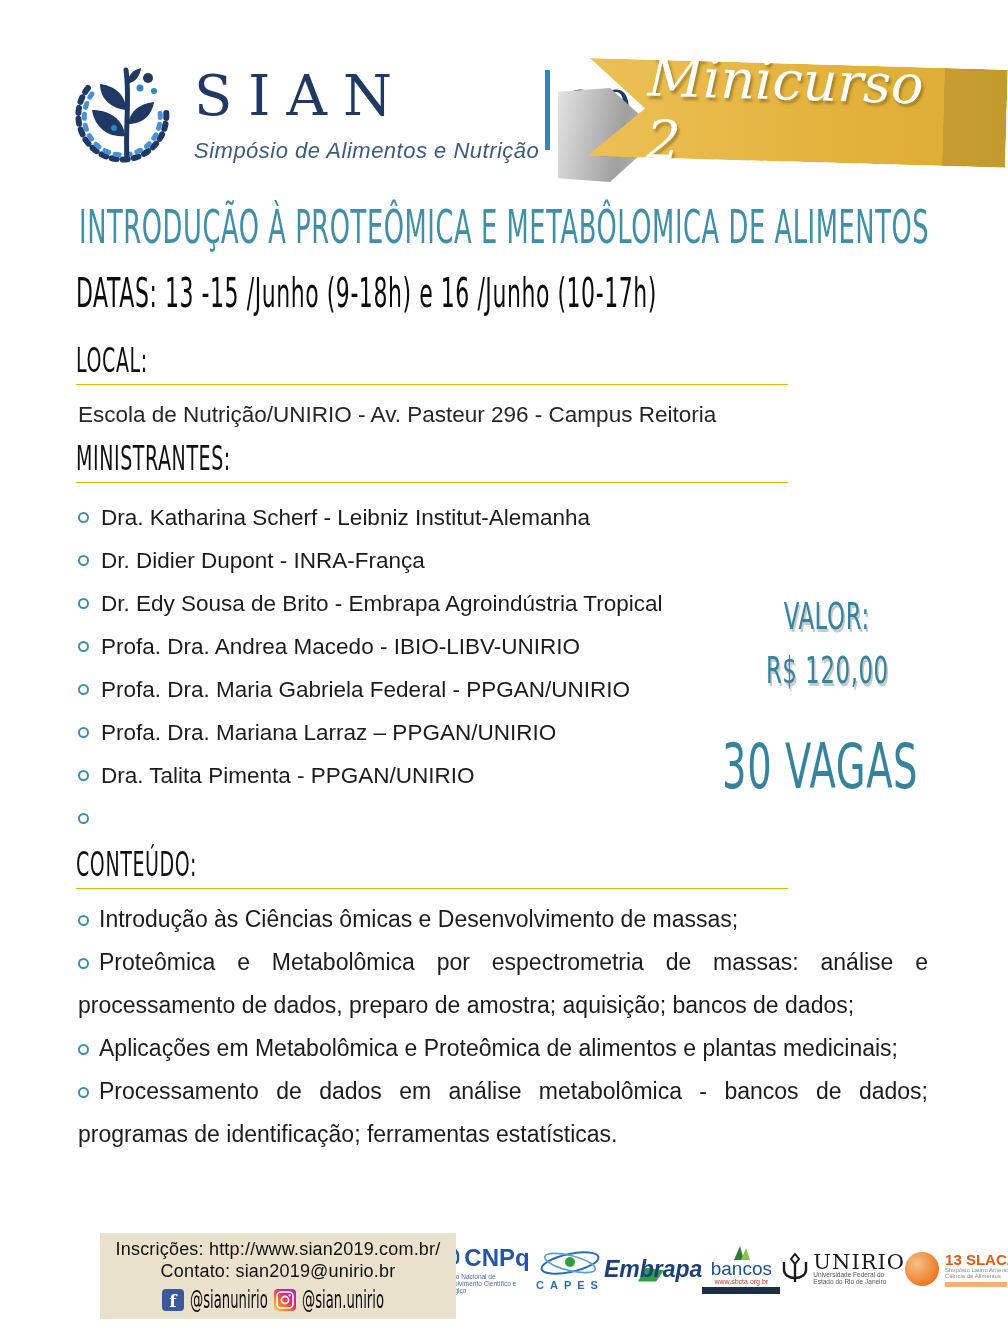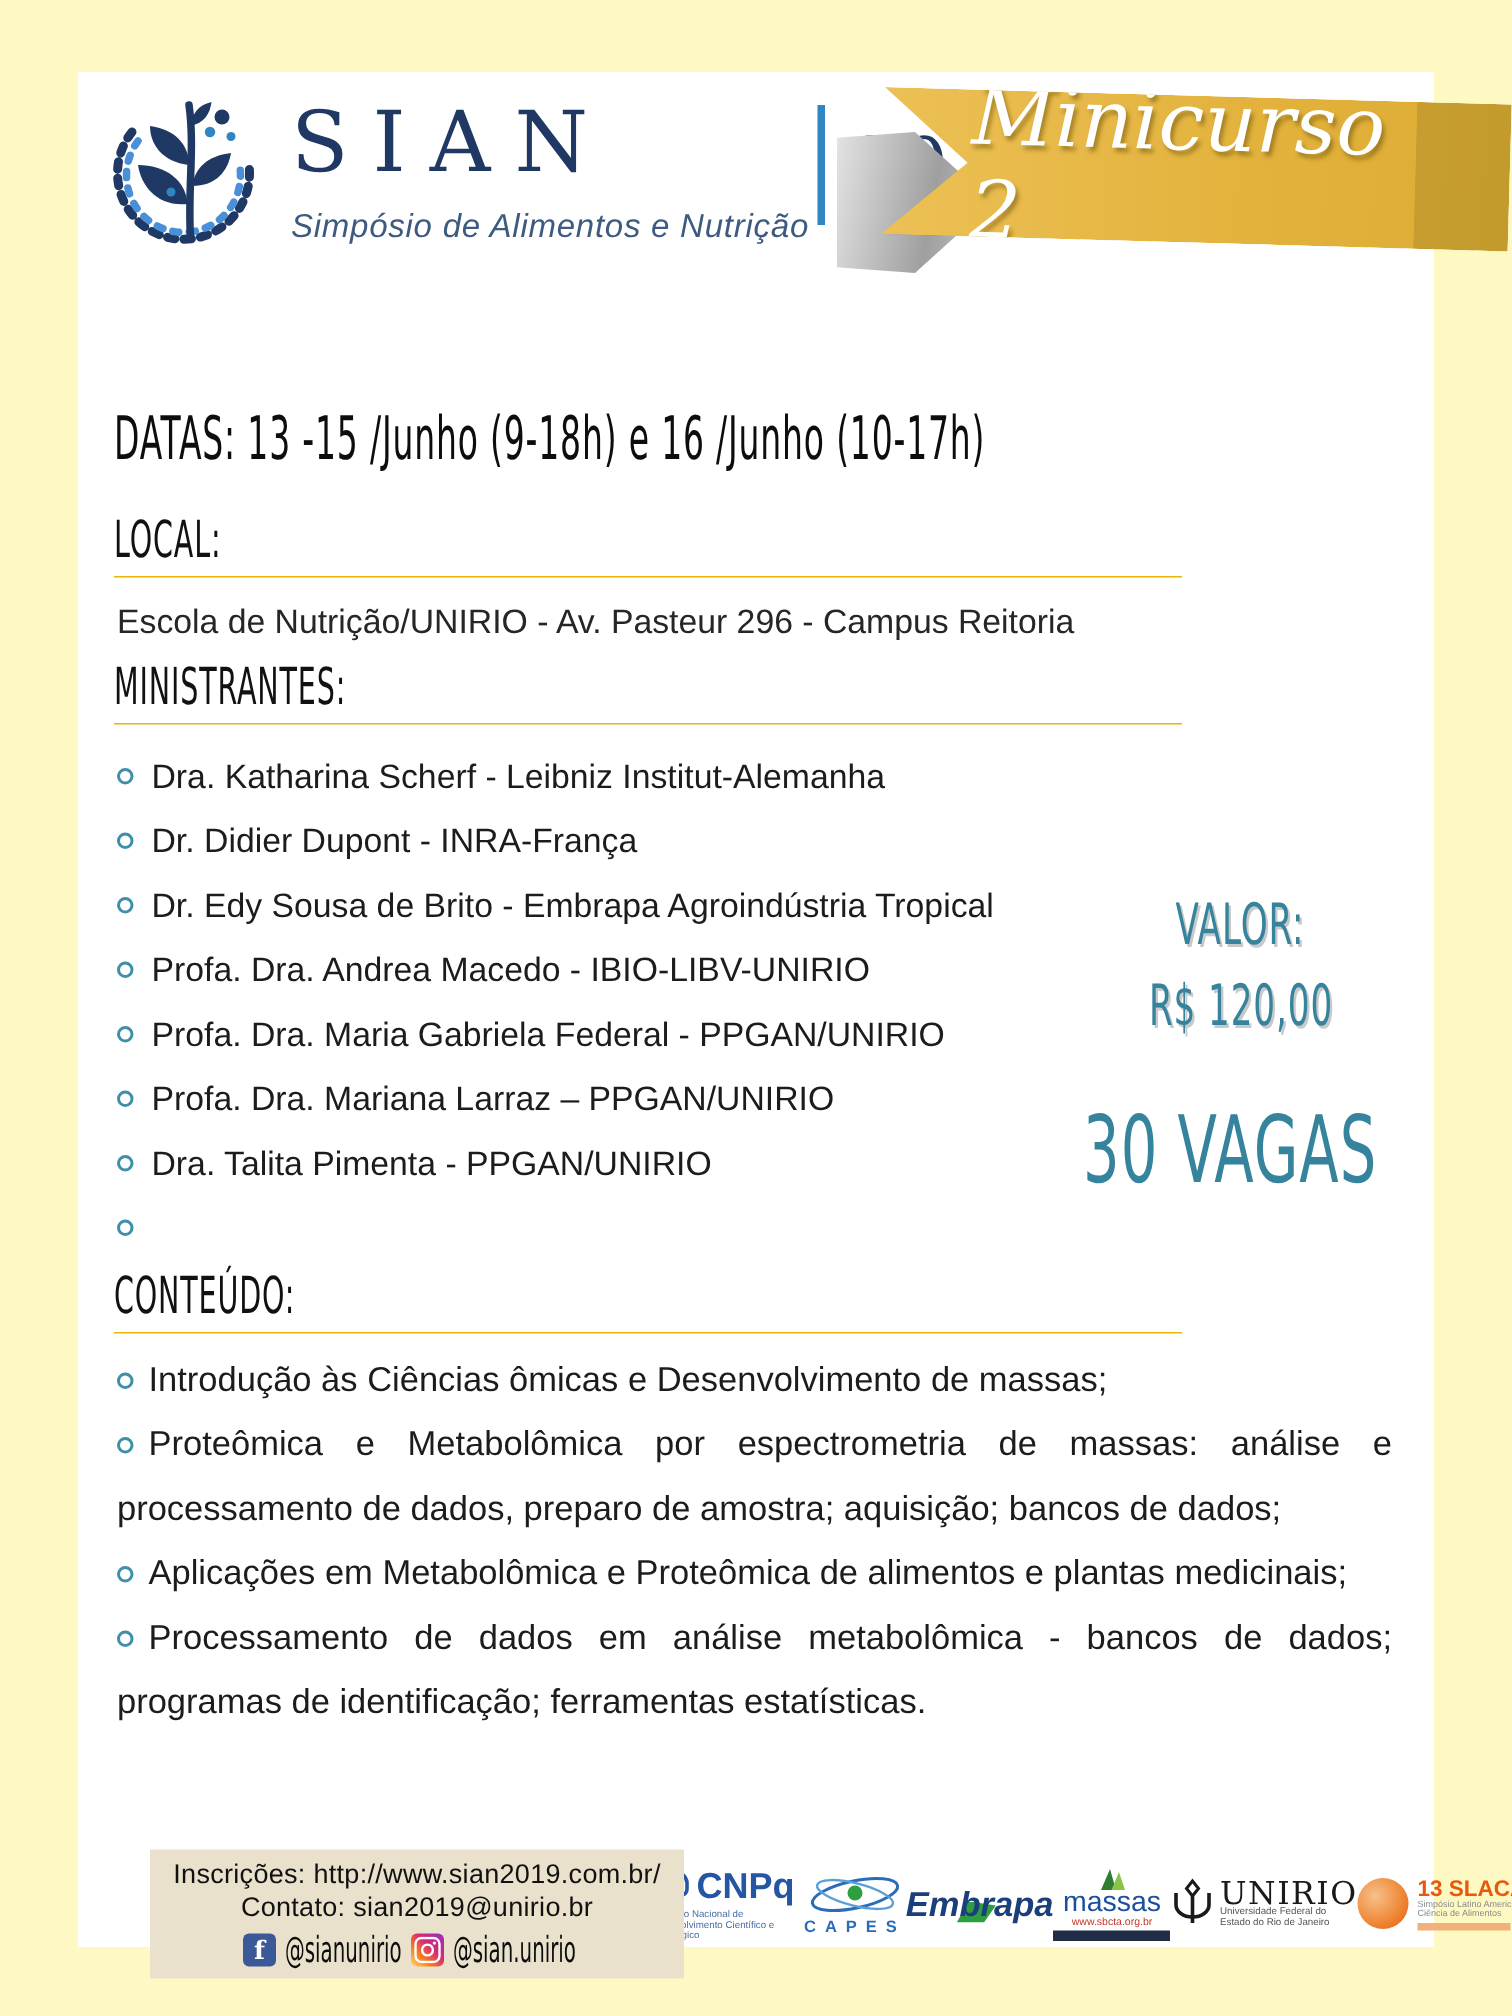--- a/index.html
+++ b/index.html
@@ -1,19 +1,19 @@
 <!DOCTYPE html>
 <html><head>
 <meta charset="utf-8">
 <style>
   * { margin:0; padding:0; box-sizing:border-box; }
   html,body { width:1008px; height:1344px; }
   body { font-family:"Liberation Sans", sans-serif; background:#2e7e92; position:relative; overflow:hidden; }
 
-  #poster { position:absolute; inset:0; width:1008px; height:1344px; background:#fef9c3; }
+  #poster { position:absolute; inset:0; width:1008px; height:1344px; background:#ffffff; }
   .card { position:absolute; left:52px; top:48px; width:904px; height:1250px; background:#ffffff; z-index:1; }
 
   
   .cond { display:inline-block; white-space:nowrap; font-family:"DejaVu Sans", sans-serif; font-weight:400;
           transform:scaleX(.56); transform-origin:left center; letter-spacing:1px; }
   .cond-c { transform-origin:center center; }
 
   
   .logo-block { position:absolute; left:70px; top:58px; display:flex; align-items:center; z-index:2; }
   .logo-mark { width:114px; height:114px; }
@@ -146,20 +146,23 @@
     <span class="brand-year">2019</span>
   </div>
 
   <div class="ribbon-wrap">
     <div class="ribbon-shadow"></div>
     <div class="ribbon-band">
       <div class="ribbon-label">Minicurso 2</div>
     </div>
   </div>
 
+  <div class="title-row">
+    <span class="cond cond-c">INTRODUÇÃO À PROTEÔMICA E METABÔLOMICA DE ALIMENTOS</span>
+  </div>
 
   <div class="datas-row">
     <span class="cond"><span>DATAS:</span>&nbsp;<span>13 -15 /Junho (9-18h) e 16 /Junho (10-17h)</span></span>
   </div>
 
   <div class="sec sec-local">
     <span class="cond">LOCAL:</span>
   </div>
   <div class="address">Escola de Nutrição/UNIRIO - Av. Pasteur 296 - Campus Reitoria</div>
 
@@ -274,21 +277,21 @@
     <div class="sp embrapa-wrap">
       <span class="embrapa-leaf"></span>
       <span class="embrapa-name">Embrapa</span>
     </div>
 
     <div class="sp">
       <svg width="22" height="16" viewBox="0 0 22 16">
         <path d="M4 16 L10 2 L14 16 Z" fill="#2f7d32"></path>
         <path d="M11 16 L16 4 L20 16 Z" fill="#8bc34a"></path>
       </svg>
-      <span class="sbcta-name">massas</span>
+      <span class="sbcta-name">bancos</span>
       <span class="sbcta-url">www.sbcta.org.br</span>
       <span class="sbcta-bar"></span>
     </div>
 
     <div class="sp">
       <div class="unirio-row">
         <svg width="30" height="34" viewBox="0 0 30 34">
           <path d="M15 12 V30" stroke="#1a1a1a" stroke-width="2.4" fill="none"></path>
           <path d="M4 10 V18 A11 8 0 0 0 26 18 V10" stroke="#1a1a1a" stroke-width="2.4" fill="none"></path>
           <path d="M15 2 L19 7 L15 12 L11 7 Z" fill="none" stroke="#1a1a1a" stroke-width="2"></path>

